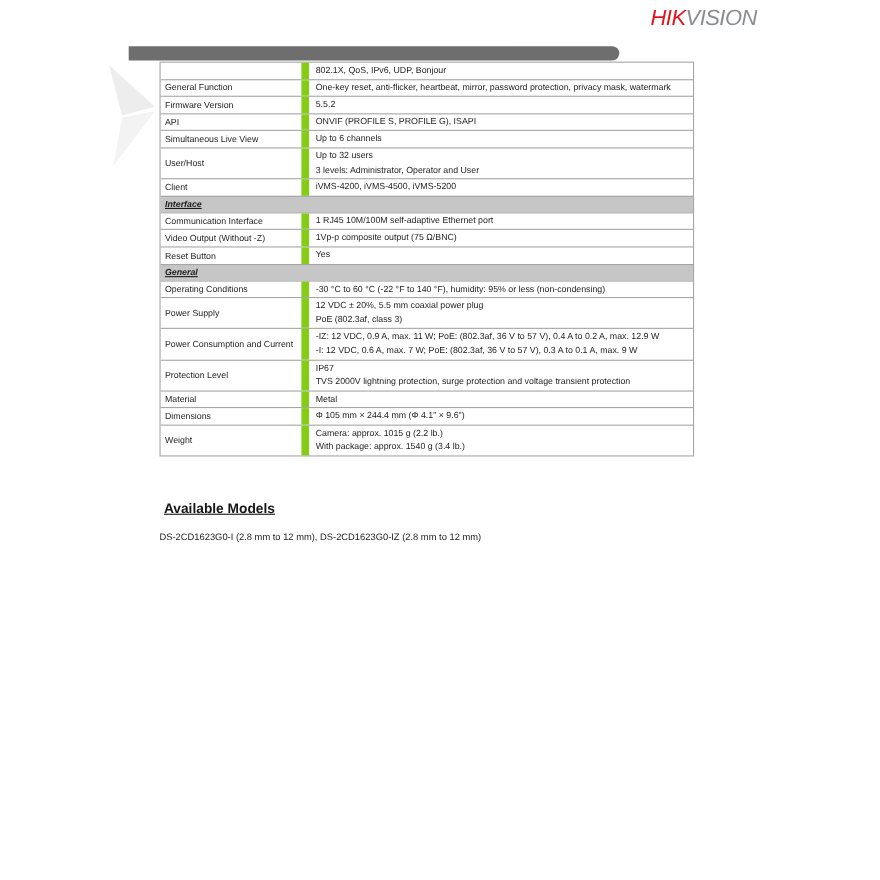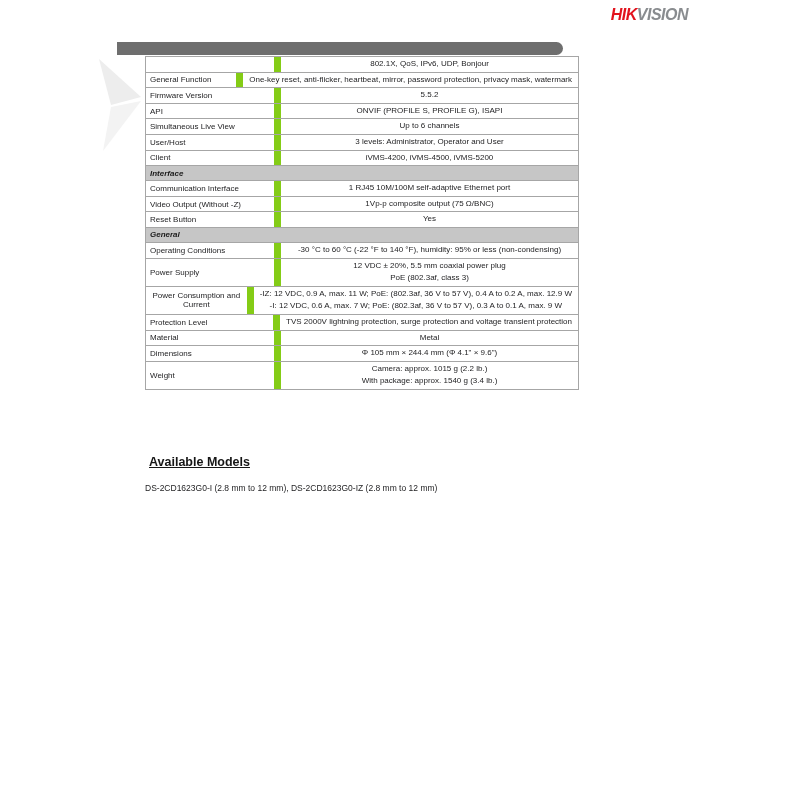--- a/index.html
+++ b/index.html
@@ -11,22 +11,22 @@
     overflow: hidden;
     font-family: "Liberation Sans", sans-serif;
     color: #1d1d1f;
   }
 
   
   .logo {
     position: absolute;
     top: 6px;
     right: 112px;
-    font-size: 16px;
-    font-weight: bold;
+    font-size: 20px;
+    font-weight: normal;
     font-style: italic;
     letter-spacing: -0.5px;
     white-space: nowrap;
   }
   .logo .hik    { color: #e2131d; }
   .logo .vision { color: #898c8f; }
 
   
   .top-bar {
     position: absolute;
@@ -43,25 +43,24 @@
     position: absolute;
     left: 95px;
     top: 55px;
   }
 
   
   .spec-table {
     position: absolute;
     left: 145px;
     top: 56px;
-    width: 434px;
+    width: 486px;
     border: 1px solid #a6a6a6;
     box-sizing: border-box;
     font-size: 8px;
-    text-align: center;
   }
   .trow {
     display: flex;
     border-top: 1px solid #a6a6a6;
     box-sizing: border-box;
   }
   .trow:first-child { border-top: none; }
   .cell { box-sizing: border-box; }
   .cell.label {
     width: 135px;
@@ -82,20 +81,21 @@
   .trow.section {
     background: #c6c6c6;
     min-height: 15px;
     align-items: center;
   }
   .section-label {
     padding: 1px 4px;
     font-weight: bold;
     font-style: italic;
     color: #1a1a1a;
+    text-decoration: underline;
   }
 
   
   .models-heading {
     position: absolute;
     left: 145px;
     top: 451px;
     margin: 4px;
     font-size: 12.5px;
     font-weight: bold;
@@ -154,20 +154,21 @@
       </div>
       <div class="trow">
         <div class="cell label">Simultaneous Live View</div>
         <div class="cell value">
           <div class="vline">Up to 6 channels</div>
         </div>
       </div>
       <div class="trow">
         <div class="cell label">User/Host</div>
         <div class="cell value">
+          <div class="vline">Up to 32 users</div>
           <div class="vline">3 levels: Administrator, Operator and User</div>
         </div>
       </div>
       <div class="trow">
         <div class="cell label">Client</div>
         <div class="cell value">
           <div class="vline">iVMS-4200, iVMS-4500, iVMS-5200</div>
         </div>
       </div>
       <div class="trow section">
@@ -210,20 +211,21 @@
       <div class="trow">
         <div class="cell label">Power Consumption and Current</div>
         <div class="cell value">
           <div class="vline">-IZ: 12 VDC, 0.9 A, max. 11 W; PoE: (802.3af, 36 V to 57 V), 0.4 A to 0.2 A, max. 12.9 W</div>
           <div class="vline">-I: 12 VDC, 0.6 A, max. 7 W; PoE: (802.3af, 36 V to 57 V), 0.3 A to 0.1 A, max. 9 W</div>
         </div>
       </div>
       <div class="trow">
         <div class="cell label">Protection Level</div>
         <div class="cell value">
+          <div class="vline">IP67</div>
           <div class="vline">TVS 2000V lightning protection, surge protection and voltage transient protection</div>
         </div>
       </div>
       <div class="trow">
         <div class="cell label">Material</div>
         <div class="cell value">
           <div class="vline">Metal</div>
         </div>
       </div>
       <div class="trow">

